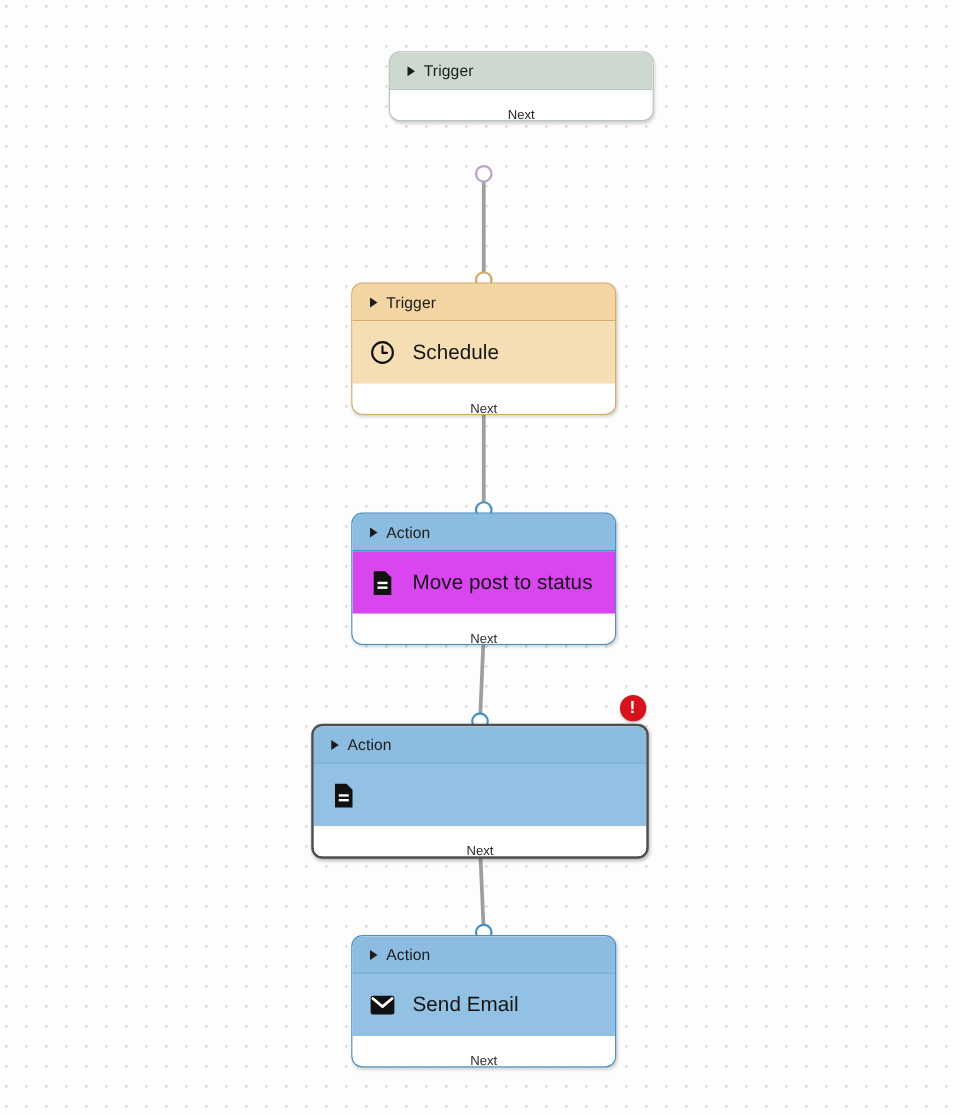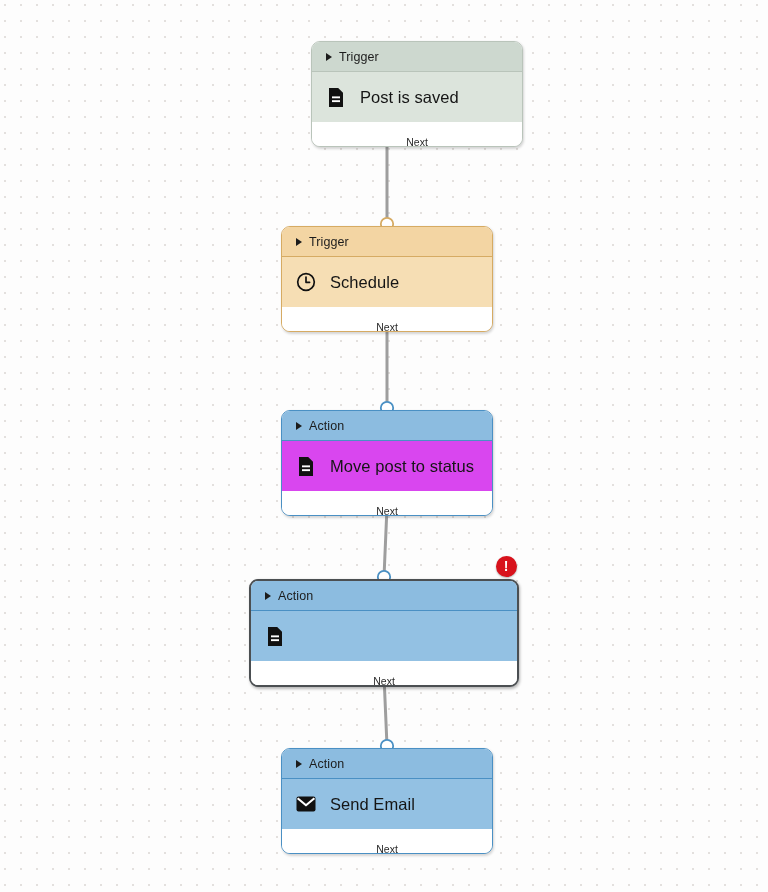--- a/index.html
+++ b/index.html
@@ -155,87 +155,77 @@
       <circle cx="387" cy="845" r="6.2" fill="#ffffff" stroke="#4a90c4" stroke-width="1.8"></circle>
     </svg>
 
   <div id="node-layer">
       <div class="node" style="left: 281px; top: 41px; width: 212px; border: 1px solid rgb(185, 196, 186); margin-left: 30px;">
         <div class="node-header" style="background:#cdd8cf">
           <span class="caret"></span>
           <span>Trigger</span>
         </div>
         <div class="node-divider" style="background:#b9c4ba"></div>
-        <div class="node-body" style="background:#dce4dc">
+        <div class="node-footer">
+          <span>Next</span>
+        </div>
+      </div>
+      <div class="node" style="left: 281px; top: 226px; width: 212px; border: 1px solid rgb(214, 171, 99);">
+        <div class="node-header" style="background:#f3d5a3">
+          <span class="caret"></span>
+          <span>Trigger</span>
+        </div>
+        <div class="node-divider" style="background:#d6ab63"></div>
+        <div class="node-body" style="background:#f6deb4">
+          <span class="node-icon">
+            <svg width="20" height="20" viewBox="0 0 20 20">
+              <circle cx="10" cy="10" r="8.3" fill="none" stroke="#111" stroke-width="1.7"></circle>
+              <path d="M10 5.1 V10.3 H13.6" fill="none" stroke="#111" stroke-width="1.7" stroke-linecap="round" stroke-linejoin="round"></path>
+            </svg>
+          </span>
+          <span class="node-title">Schedule</span>
+        </div>
+        <div class="node-footer">
+          <span>Next</span>
+        </div>
+      </div>
+      <div class="node" style="left: 281px; top: 410px; width: 212px; border: 1px solid rgb(74, 144, 196);">
+        <div class="node-header" style="background:#8cbce0">
+          <span class="caret"></span>
+          <span>Action</span>
+        </div>
+        <div class="node-divider" style="background:#4a90c4"></div>
+        <div class="node-body" style="background:#d946ef">
           <span class="node-icon">
             <svg width="18" height="21" viewBox="0 0 18 21">
               <path d="M2 1 h9.2 L16 5.8 V20 H2 Z" fill="#111"></path>
               <rect x="5" y="9.4" width="8" height="1.9" fill="#fff"></rect>
               <rect x="5" y="13.2" width="8" height="1.9" fill="#fff"></rect>
             </svg>
           </span>
-          <span class="node-title">Post is saved</span>
-        </div>
-        <div class="node-footer">
-          <span>Next</span>
-        </div>
-      </div>
-      <div class="node" style="left: 281px; top: 226px; width: 212px; border: 1px solid rgb(214, 171, 99);">
-        <div class="node-header" style="background:#f3d5a3">
-          <span class="caret"></span>
-          <span>Trigger</span>
-        </div>
-        <div class="node-divider" style="background:#d6ab63"></div>
-        <div class="node-body" style="background:#f6deb4">
-          <span class="node-icon">
-            <svg width="20" height="20" viewBox="0 0 20 20">
-              <circle cx="10" cy="10" r="8.3" fill="none" stroke="#111" stroke-width="1.7"></circle>
-              <path d="M10 5.1 V10.3 H13.6" fill="none" stroke="#111" stroke-width="1.7" stroke-linecap="round" stroke-linejoin="round"></path>
-            </svg>
-          </span>
-          <span class="node-title">Schedule</span>
-        </div>
-        <div class="node-footer">
-          <span>Next</span>
-        </div>
-      </div>
-      <div class="node" style="left: 281px; top: 410px; width: 212px; border: 1px solid rgb(74, 144, 196);">
+          <span class="node-title">Move post to status</span>
+        </div>
+        <div class="node-footer">
+          <span>Next</span>
+        </div>
+      </div>
+      <div class="node selected" style="left: 249px; top: 579px; width: 270px; border: 2px solid rgb(75, 79, 82);">
         <div class="node-header" style="background:#8cbce0">
           <span class="caret"></span>
           <span>Action</span>
         </div>
         <div class="node-divider" style="background:#4a90c4"></div>
-        <div class="node-body" style="background:#d946ef">
+        <div class="node-body" style="background:#93c1e3">
           <span class="node-icon">
             <svg width="18" height="21" viewBox="0 0 18 21">
               <path d="M2 1 h9.2 L16 5.8 V20 H2 Z" fill="#111"></path>
               <rect x="5" y="9.4" width="8" height="1.9" fill="#fff"></rect>
               <rect x="5" y="13.2" width="8" height="1.9" fill="#fff"></rect>
             </svg>
           </span>
-          <span class="node-title">Move post to status</span>
-        </div>
-        <div class="node-footer">
-          <span>Next</span>
-        </div>
-      </div>
-      <div class="node selected" style="left: 249px; top: 579px; width: 270px; border: 2px solid rgb(75, 79, 82);">
-        <div class="node-header" style="background:#8cbce0">
-          <span class="caret"></span>
-          <span>Action</span>
-        </div>
-        <div class="node-divider" style="background:#4a90c4"></div>
-        <div class="node-body" style="background:#93c1e3">
-          <span class="node-icon">
-            <svg width="18" height="21" viewBox="0 0 18 21">
-              <path d="M2 1 h9.2 L16 5.8 V20 H2 Z" fill="#111"></path>
-              <rect x="5" y="9.4" width="8" height="1.9" fill="#fff"></rect>
-              <rect x="5" y="13.2" width="8" height="1.9" fill="#fff"></rect>
-            </svg>
-          </span>
         </div>
         <div class="node-footer">
           <span>Next</span>
         </div>
       </div>
       <div class="node" style="left: 281px; top: 748px; width: 212px; border: 1px solid rgb(74, 144, 196);">
         <div class="node-header" style="background:#8cbce0">
           <span class="caret"></span>
           <span>Action</span>
         </div>

